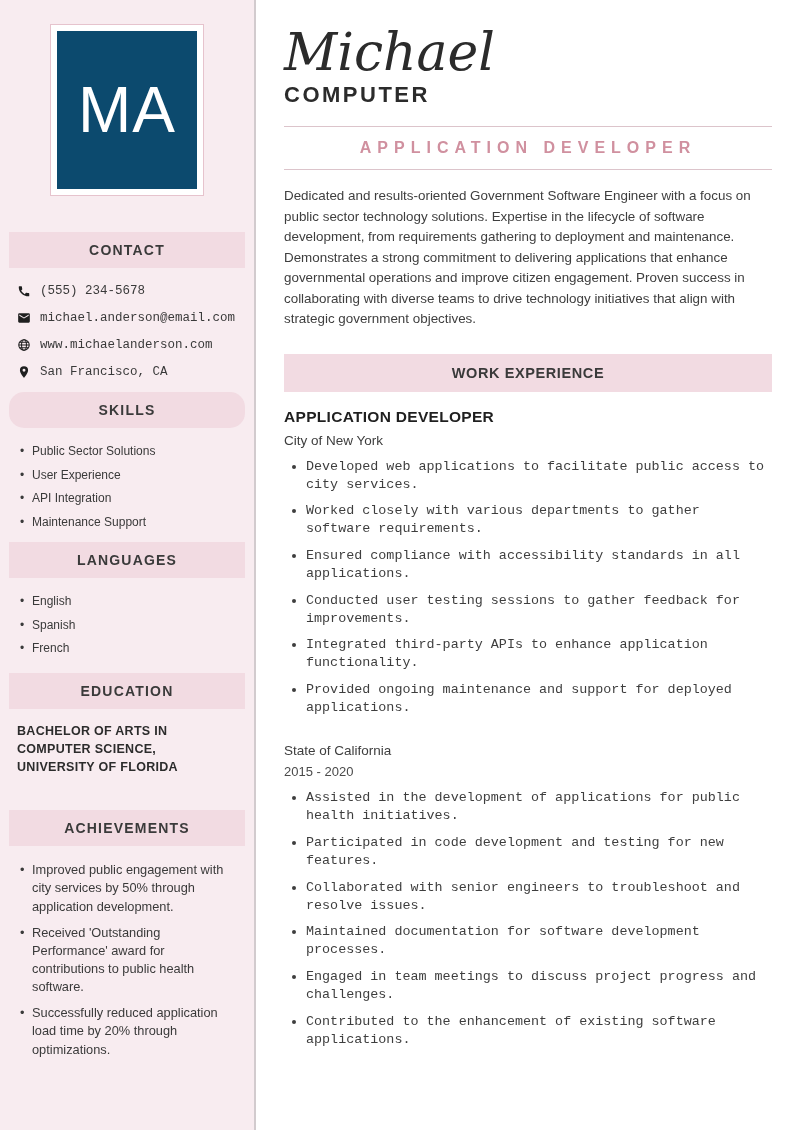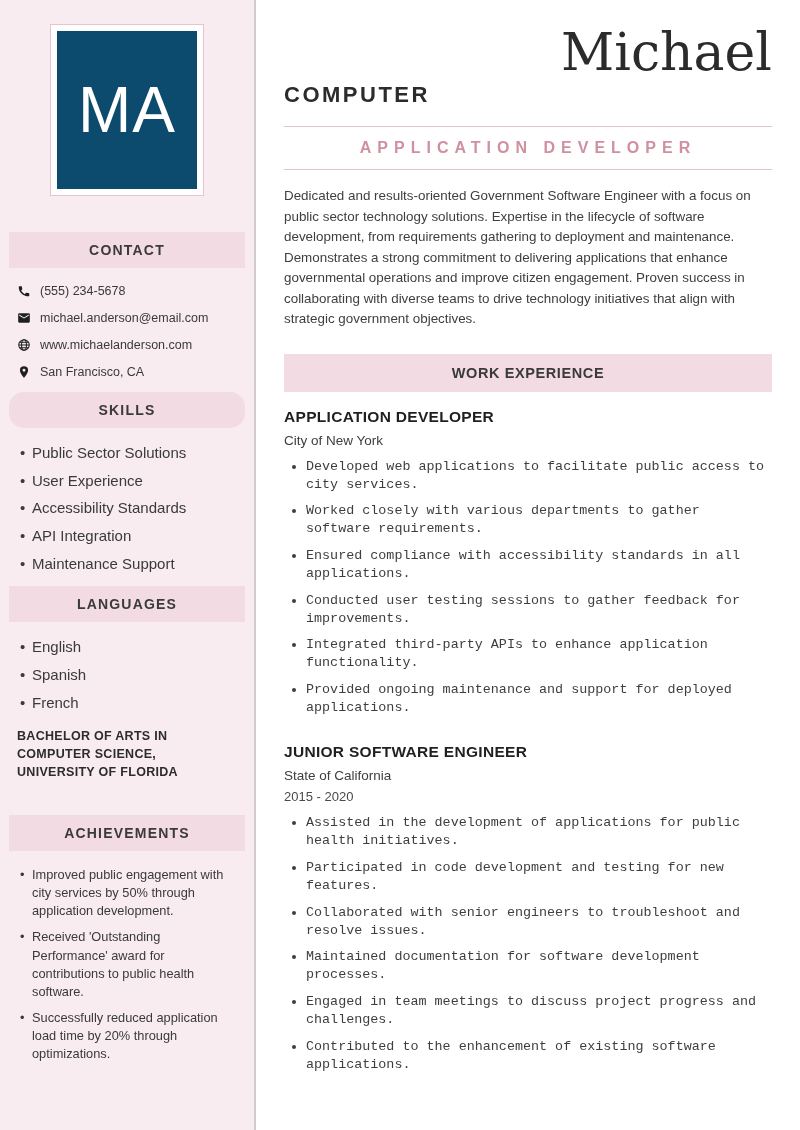--- a/index.html
+++ b/index.html
@@ -55,38 +55,38 @@
     font-weight: bold;
     letter-spacing: 1.2px;
     color: #3a3a3a;
   }
   .band-contact      { margin-top: 36px; }
   .band-skills       { margin-top: 12px; border-radius: 15px; }
   .band-languages    { margin-top: 12px; }
   .band-education    { margin-top: 16px; }
   .band-achievements { margin-top: 34px; }
 
-  .contact-list { list-style: none; margin: 16px 17px 12px; padding: 0; }
+  .contact-list { list-style: none; margin: 16px 17px 12px; padding: 0; font-family: Liberation Mono, monospace; }
   .contact-list li {
     display: flex;
     align-items: center;
     gap: 9px;
     margin-bottom: 13px;
     font-size: 12.5px;
     color: #3a3a3a;
   }
   .cicon { width: 14px; height: 14px; flex: 0 0 14px; display: inline-flex; }
   .cicon svg { width: 14px; height: 14px; }
 
   .dot-list { list-style: none; margin: 15px 17px 0 20px; padding: 0; }
   .dot-list li {
     position: relative;
     padding-left: 12px;
     margin-bottom: 7px;
-    font-size: 15px;
+    font-size: 12px;
     color: #3a3a3a;
     line-height: 1.38;
   }
   .dot-list li::before { content: "\2022"; position: absolute; left: 0; top: 0; }
 
   .edu-text {
     margin: 13px 17px 0;
     font-weight: bold;
     font-size: 12.5px;
     letter-spacing: 0.3px;
@@ -96,26 +96,26 @@
   .ach-list li { font-size: 12.8px; margin-bottom: 8px; line-height: 1.42; }
 
   
   .main {
     flex: 1;
     padding: 26px 28px 0 28px;
     box-sizing: border-box;
   }
   .first-name {
     font-family: "DejaVu Serif", serif;
+    font-style: italic;
     font-weight: 400;
     font-size: 52px;
     line-height: 1.0;
     color: #2b2b2b;
     margin: 0;
-    text-align: right;
   }
   .last-name {
     font-size: 22px;
     font-weight: bold;
     letter-spacing: 2.5px;
     color: #2b2b2b;
     margin-top: 4px;
   }
   .rule {
     border: none;
@@ -215,36 +215,36 @@
           <span>San Francisco, CA</span>
         </li>
       </ul>
     </section>
 
     <section>
       <h2 class="band band-skills">SKILLS</h2>
       <ul class="dot-list">
         <li>Public Sector Solutions</li>
         <li>User Experience</li>
-        <li>Accessibility Standards</li>
         <li>API Integration</li>
         <li>Maintenance Support</li>
       </ul>
     </section>
 
     <section>
       <h2 class="band band-languages">LANGUAGES</h2>
       <ul class="dot-list">
         <li>English</li>
         <li>Spanish</li>
         <li>French</li>
       </ul>
     </section>
 
     <section>
+      <h2 class="band band-education">EDUCATION</h2>
       <p class="edu-text">BACHELOR OF ARTS IN COMPUTER SCIENCE, UNIVERSITY OF FLORIDA</p>
     </section>
 
     <section>
       <h2 class="band band-achievements">ACHIEVEMENTS</h2>
       <ul class="dot-list ach-list">
         <li>Improved public engagement with city services by 50% through application development.</li>
         <li>Received 'Outstanding Performance' award for contributions to public health software.</li>
         <li>Successfully reduced application load time by 20% through optimizations.</li>
       </ul>
@@ -274,21 +274,20 @@
         <li>Developed web applications to facilitate public access to city services.</li>
         <li>Worked closely with various departments to gather software requirements.</li>
         <li>Ensured compliance with accessibility standards in all applications.</li>
         <li>Conducted user testing sessions to gather feedback for improvements.</li>
         <li>Integrated third-party APIs to enhance application functionality.</li>
         <li>Provided ongoing maintenance and support for deployed applications.</li>
       </ul>
     </article>
 
     <article class="job">
-      <h3 class="job-title">JUNIOR SOFTWARE ENGINEER</h3>
       <div class="job-company">State of California</div>
       <div class="job-dates">2015 - 2020</div>
       <ul class="job-bullets">
         <li>Assisted in the development of applications for public health initiatives.</li>
         <li>Participated in code development and testing for new features.</li>
         <li>Collaborated with senior engineers to troubleshoot and resolve issues.</li>
         <li>Maintained documentation for software development processes.</li>
         <li>Engaged in team meetings to discuss project progress and challenges.</li>
         <li>Contributed to the enhancement of existing software applications.</li>
       </ul>

